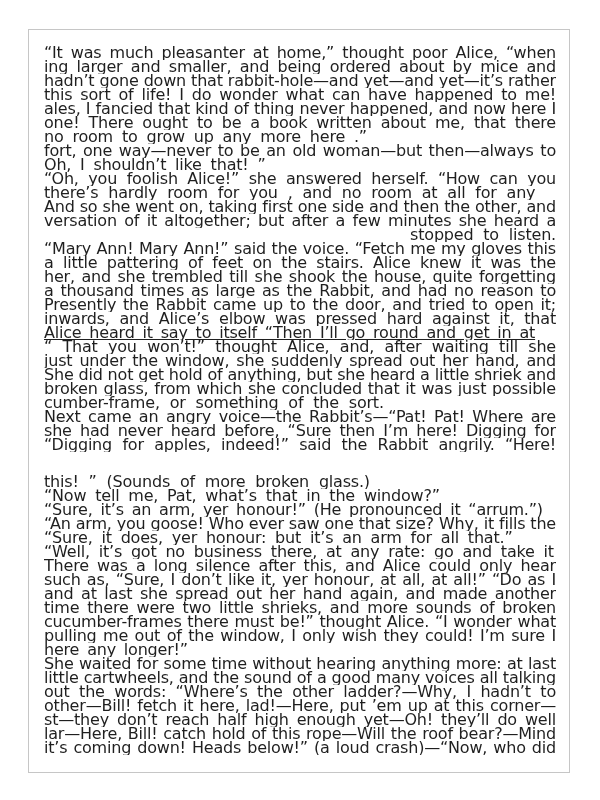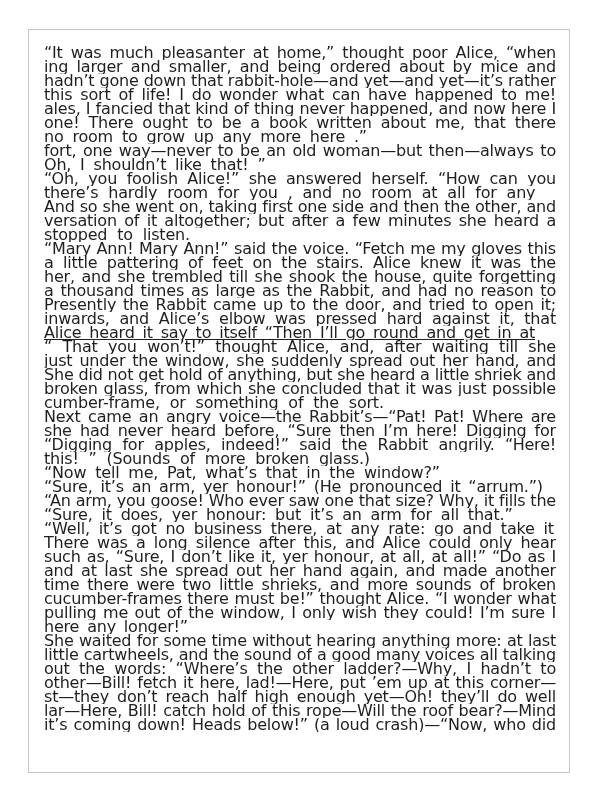--- a/index.html
+++ b/index.html
@@ -58,37 +58,37 @@
       <div class="line full">this sort of life! I do wonder what can have happened to me! When I used to read fairy-t-</div>
       <div class="line full">ales, I fancied that kind of thing never happened, and now here I am in the middle of</div>
       <div class="line full">one! There ought to be a book written about me, that there ought! And when I grow up,</div>
       <div class="line short" style="word-spacing: 4px;">no room to grow up any more here .”</div>
       <div class="line full">fort, one way—never to be an old woman—but then—always to have lessons to learn!</div>
       <div class="line short" style="word-spacing: 4px;">Oh, I shouldn’t like that! ”</div>
       <div class="line full">“Oh, you foolish Alice!” she answered herself. “How can you learn lessons in here? Why,</div>
       <div class="line short" style="word-spacing: 5px;">there’s hardly room for you , and no room at all for any lesson-books!”</div>
       <div class="line full">And so she went on, taking first one side and then the other, and making quite a con-</div>
       <div class="line full">versation of it altogether; but after a few minutes she heard a voice outside, and</div>
-      <div class="line short" style="word-spacing: 5px;">stopped to listen.</div>
+      <div class="line short" style="word-spacing: 5px; text-align: right;">stopped to listen.</div>
       <div class="line full">“Mary Ann! Mary Ann!” said the voice. “Fetch me my gloves this moment!” Then came</div>
       <div class="line full">a little pattering of feet on the stairs. Alice knew it was the Rabbit coming to look for</div>
       <div class="line full">her, and she trembled till she shook the house, quite forgetting that she was now about</div>
       <div class="line full">a thousand times as large as the Rabbit, and had no reason to be afraid of it.</div>
       <div class="line full">Presently the Rabbit came up to the door, and tried to open it; but, as the door opened</div>
       <div class="line full">inwards, and Alice’s elbow was pressed hard against it, that attempt proved a failure.</div>
       <div class="line short" style="word-spacing: 3px; text-decoration: underline;">Alice heard it say to itself “Then I’ll go round and get in at the window.”</div>
       <div class="line full">“ That you won’t!” thought Alice, and, after waiting till she fancied she heard the Rabbit</div>
       <div class="line full">just under the window, she suddenly spread out her hand, and made a snatch in the air.</div>
       <div class="line full">She did not get hold of anything, but she heard a little shriek and a fall, and a crash of</div>
       <div class="line full">broken glass, from which she concluded that it was just possible it had fallen into a cu-</div>
       <div class="line short" style="word-spacing: 5px;">cumber-frame, or something of the sort.</div>
       <div class="line full">Next came an angry voice—the Rabbit’s—“Pat! Pat! Where are you?” And then a voice</div>
       <div class="line full">she had never heard before, “Sure then I’m here! Digging for apples, yer honour!”</div>
       <div class="line full">“Digging for apples, indeed!” said the Rabbit angrily. “Here! Come and help me out of</div>
-      <div class="line short" style="word-spacing: 5px;">this! ” (Sounds of more broken glass.)</div>
+      <div class="line short" style="word-spacing: 5px; margin-top: 23px;">this! ” (Sounds of more broken glass.)</div>
       <div class="line short" style="word-spacing: 4px;">“Now tell me, Pat, what’s that in the window?”</div>
       <div class="line short" style="word-spacing: 3px;">“Sure, it’s an arm, yer honour!” (He pronounced it “arrum.”)</div>
       <div class="line full">“An arm, you goose! Who ever saw one that size? Why, it fills the whole window!”</div>
       <div class="line short" style="word-spacing: 4px;">“Sure, it does, yer honour: but it’s an arm for all that.”</div>
       <div class="line short" style="word-spacing: 4px;">“Well, it’s got no business there, at any rate: go and take it away!”</div>
       <div class="line full">There was a long silence after this, and Alice could only hear whispers now and then;</div>
       <div class="line full">such as, “Sure, I don’t like it, yer honour, at all, at all!” “Do as I tell you, you coward!”</div>
       <div class="line full">and at last she spread out her hand again, and made another snatch in the air. This</div>
       <div class="line full">time there were two little shrieks, and more sounds of broken glass. “What a number of</div>
       <div class="line full">cucumber-frames there must be!” thought Alice. “I wonder what they’ll do next! As for</div>

